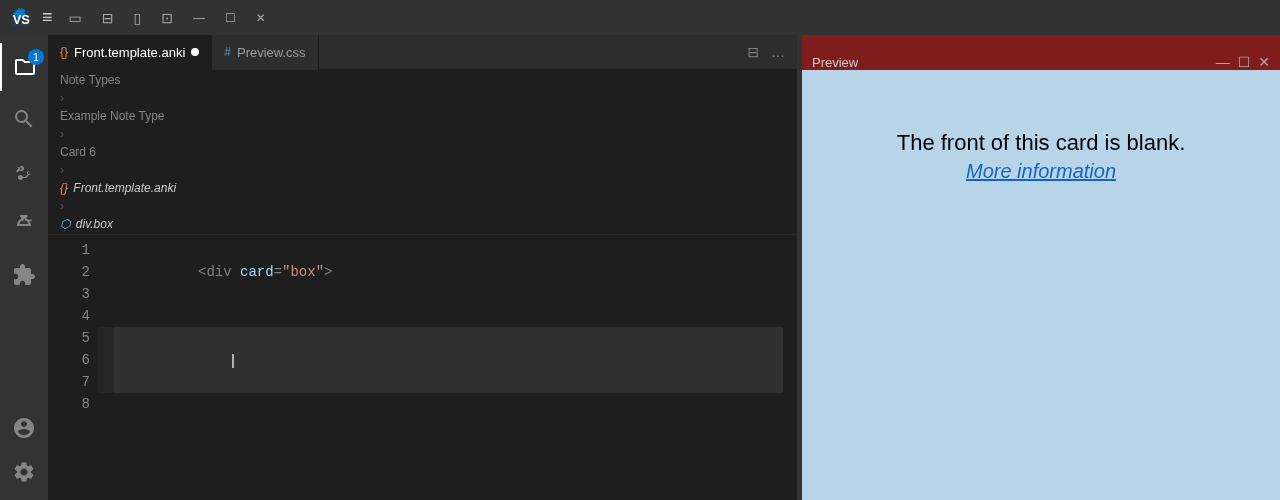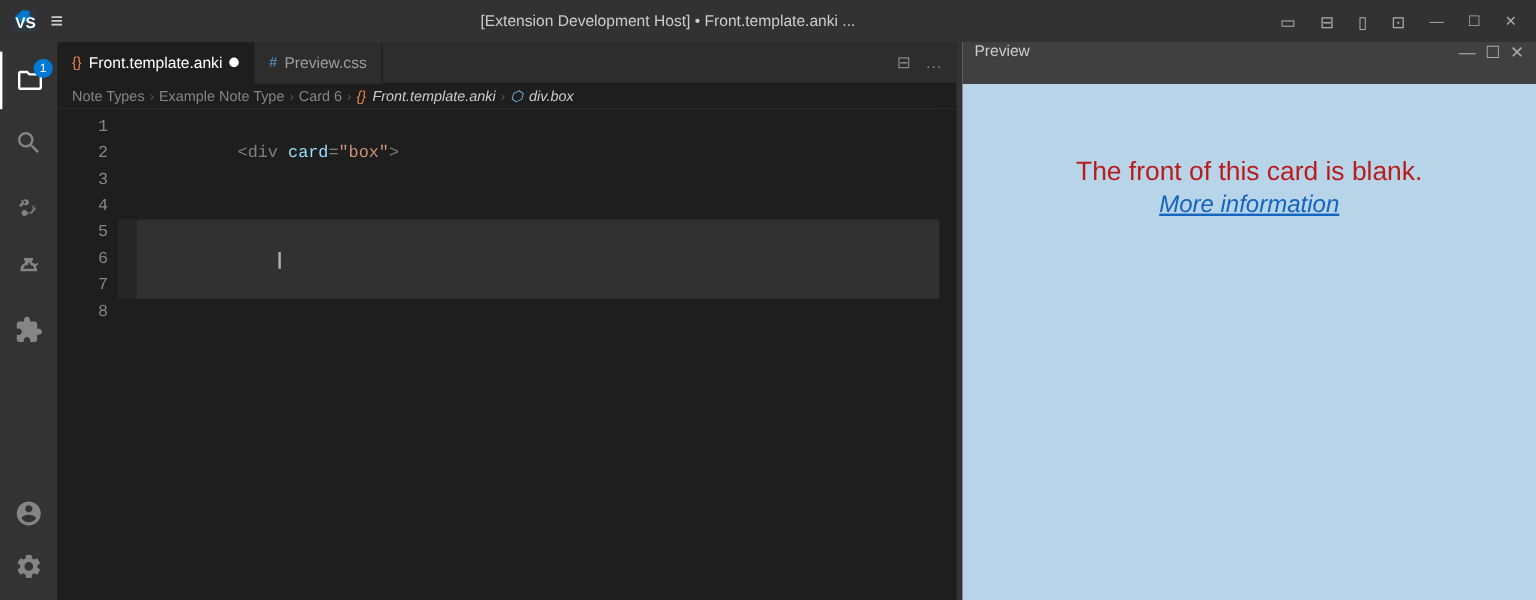--- a/index.html
+++ b/index.html
@@ -154,28 +154,29 @@
     .tab-action-btn {
       color: #858585;
       cursor: pointer;
       font-size: 14px;
       padding: 4px;
     }
 
     
     .breadcrumb {
       display: flex;
-      align-items: center;
+      align-items: flex-start;
       padding: 3px 12px;
       font-size: 12px;
       color: #858585;
       background: #1e1e1e;
       flex-shrink: 0;
       border-bottom: 1px solid #2a2a2a;
       gap: 4px;
+      flex-direction: column;
     }
     .breadcrumb-sep { color: #555; }
     .breadcrumb-item { cursor: pointer; }
     .breadcrumb-item.active { color: #ccc; font-style: italic; }
     .breadcrumb-icon { color: #e8834d; margin-right: 2px; }
     .breadcrumb-icon-box { color: #7dbde8; margin-right: 2px; }
 
     
     .editor-content {
       display: flex;
@@ -243,24 +244,24 @@
 
     
     .preview-panel {
       width: 478px;
       background: #b8d4e8;
       display: flex;
       flex-direction: column;
       flex-shrink: 0;
     }
     .preview-title-bar {
-      background: #404040;
+      background: #7f1d1d;
       height: 35px;
       display: flex;
-      align-items: flex-start;
+      align-items: flex-end;
       padding: 0 10px;
       color: #ccc;
       font-size: 13px;
       justify-content: space-between;
     }
     .preview-title-bar-controls {
       display: flex;
       gap: 8px;
     }
     .preview-title-bar-controls span {
@@ -271,21 +272,21 @@
     .preview-content {
       flex: 1;
       display: flex;
       flex-direction: column;
       align-items: center;
       justify-content: flex-start;
       padding-top: 60px;
       gap: 4px;
     }
     .preview-blank-text {
-      color: #b91c1c;
+      color: #000000;
       font-size: 22px;
       font-family: 'Segoe UI', sans-serif;
       text-align: right;
     }
     .preview-more-info {
       color: #1565c0;
       font-size: 20px;
       font-family: 'Segoe UI', sans-serif;
       text-decoration: underline;
       cursor: pointer;
@@ -307,21 +308,20 @@
   <div class="title-bar-left">
 
     <svg class="vscode-logo" viewBox="0 0 24 24" fill="none">
       <path d="M0 5.5L6 0l6 5.5L6 11z" fill="#007acc" transform="translate(3,1) scale(1.2)"></path>
       <path d="M17 0l5 2.5-5 3V0zm0 11V5.5l5-3-5 8.5z" fill="#007acc" transform="translate(-3,1) scale(0.9)"></path>
       <rect x="2" y="3" width="20" height="18" rx="2" fill="#007acc" opacity="0.1"></rect>
       <text x="3" y="18" font-size="14" fill="#fff" font-weight="bold">VS</text>
     </svg>
     <span class="hamburger-icon">≡</span>
   </div>
-  <div class="title-bar-text">[Extension Development Host] • Front.template.anki ...</div>
   <div class="title-bar-controls">
 
     <span style="color:#aaa;font-size:14px;">▭</span>
     <span style="color:#aaa;font-size:14px;">⊟</span>
     <span style="color:#aaa;font-size:14px;">▯</span>
     <span style="color:#aaa;font-size:14px;">⊡</span>
     <span style="color:#aaa;padding:0 6px;">—</span>
     <span style="color:#aaa;padding:0 6px;">☐</span>
     <span style="color:#aaa;padding:0 6px;">✕</span>
   </div>

